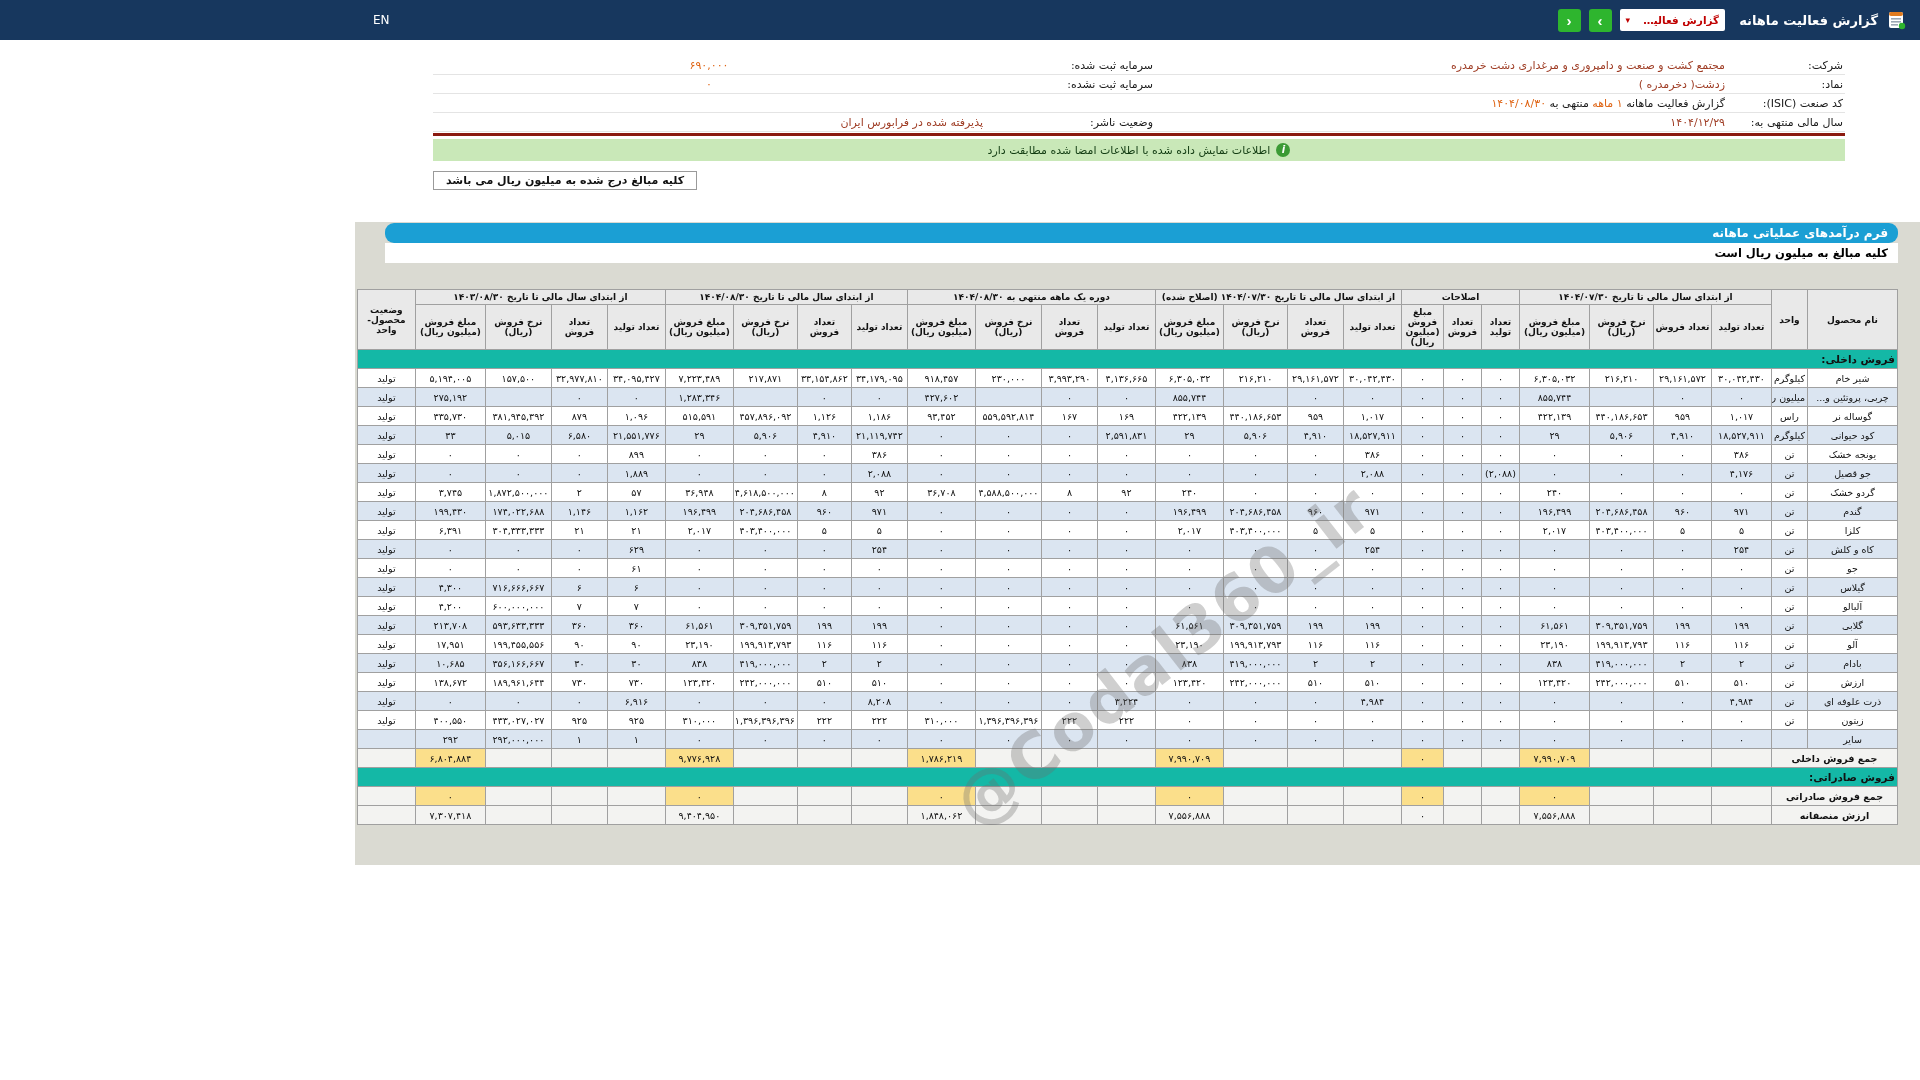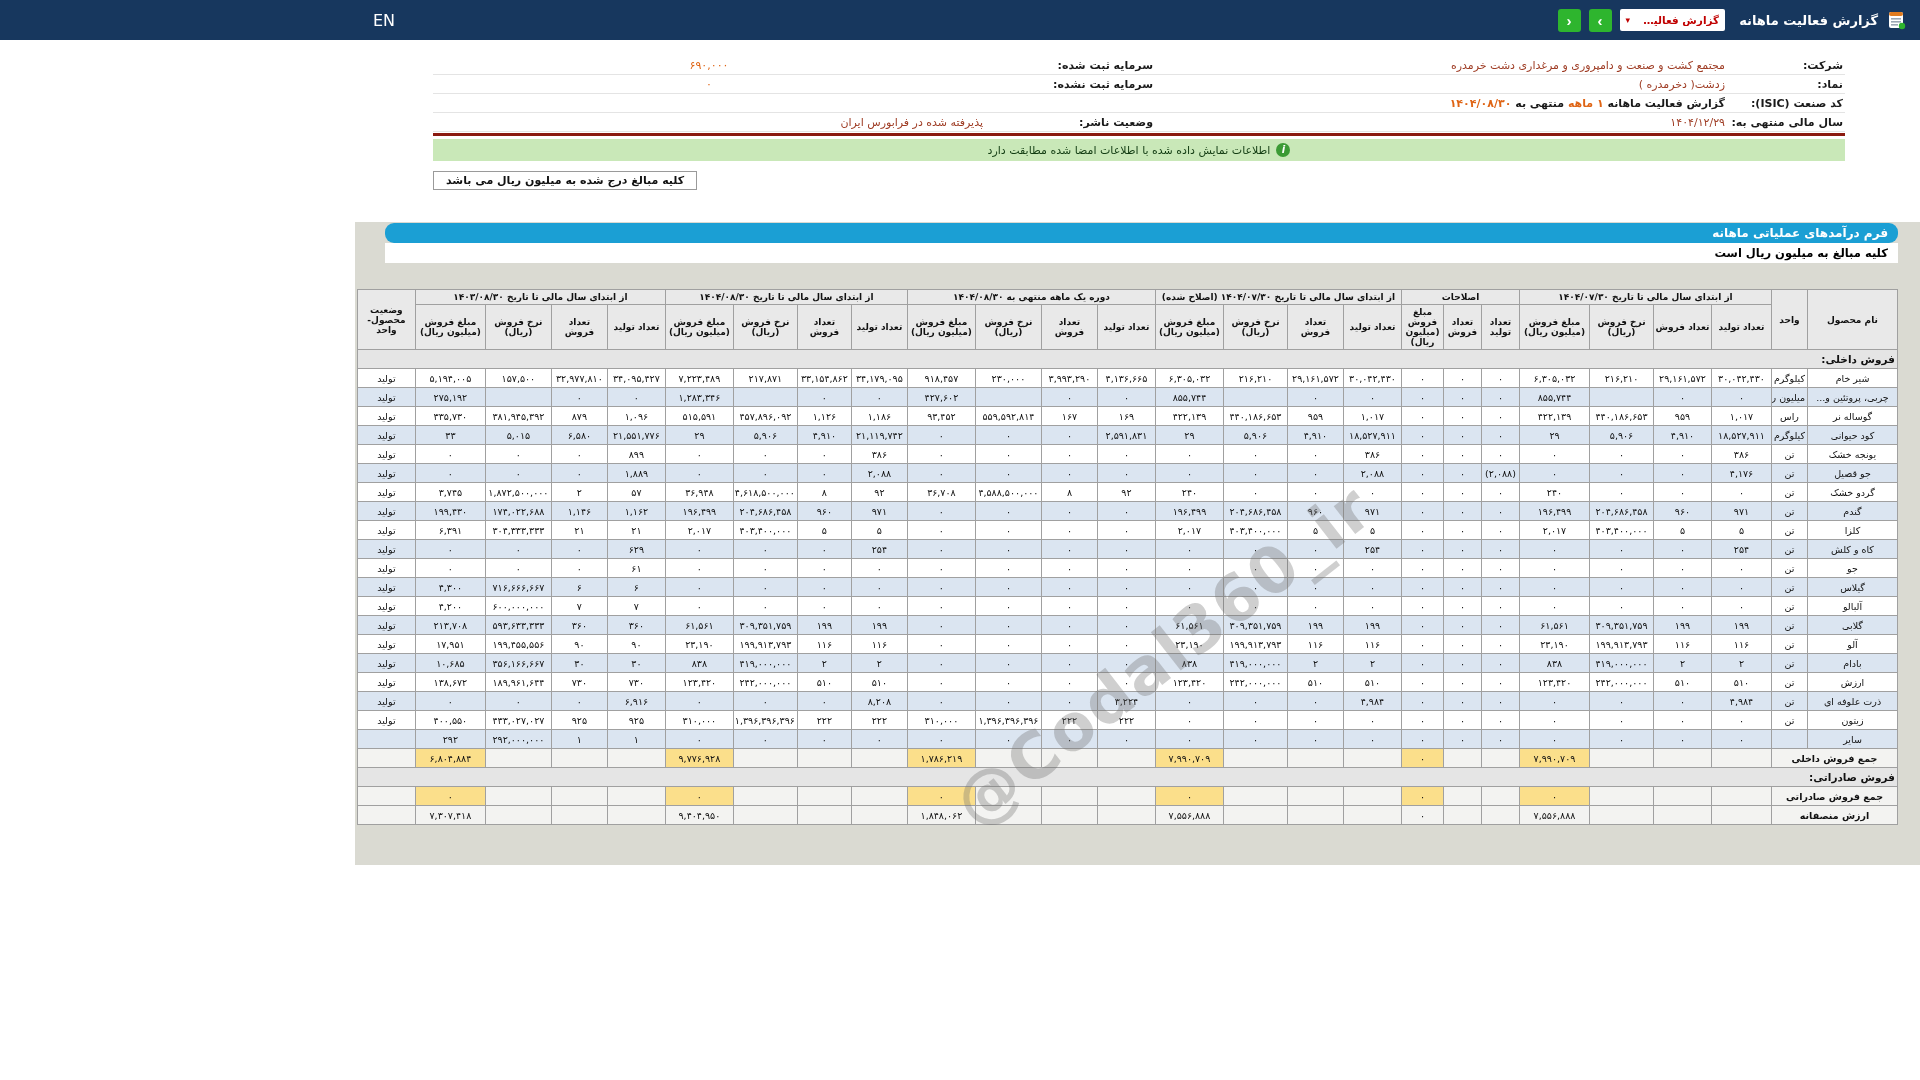--- a/index.html
+++ b/index.html
@@ -24,29 +24,29 @@
     color:#c00000; font-size:10.5px; font-weight:bold; max-width:84px;
     overflow:hidden; white-space:nowrap; text-overflow:ellipsis; display:inline-block;
   }
   .report-select .caret { color:#c00000; font-size:9px; }
   .nav-btn {
     width:23px; height:23px; background:#2eb52e; border:none; border-radius:3px;
     color:#ffffff; font-size:15px; font-weight:bold; line-height:21px; text-align:center;
     cursor:pointer; padding:0; flex:none;
   }
   .spacer { flex:1; }
-  .lang { color:#ffffff; font-size:16px; text-decoration:none; cursor:pointer; padding-left:4px; }
+  .lang { color:#ffffff; font-size:12px; text-decoration:none; cursor:pointer; padding-left:4px; }
 
   
   .info-wrap { width:1412px; margin:16px 75px 0 auto; }
   .info-row {
     display:grid; grid-template-columns:118px 572px 170px 1fr;
     border-bottom:1px solid #e4e4e4; min-height:19px; align-items:center;
   }
-  .ilabel { font-size:11px; font-weight:bold; color:#1a1a1a; padding:1px 2px; white-space:nowrap; }
+  .ilabel { font-size:11px; font-weight:normal; color:#1a1a1a; padding:1px 2px; white-space:nowrap; }
   .ivalue { font-size:11px; padding:1px 2px; white-space:nowrap; }
   .val-red    { color:#9e3b23; }
   .val-orange { color:#df6414;text-align:center; }
   .red-line { height:3px; background:#8b1a10; margin-top:1px; }
 
   .green-bar {
     margin-top:3px; height:22px; background:#c9e8b8;
     display:flex; align-items:center; justify-content:center; gap:6px;
   }
   .green-bar .txt { font-size:11px; color:#123c12; }
@@ -79,21 +79,21 @@
   }
   table.report { width:1515px; border-collapse:collapse; table-layout:fixed; background:#ffffff; }
   table.report th, table.report td {
     border:1px solid #a0a0a0; padding:1px 2px; text-align:center;
     font-size:9.5px; color:#111; overflow:hidden;
   }
   table.report thead th { background:#e9e9e9; font-weight:bold; font-size:9px; padding:2px 1px;margin-left:24px; }
   table.report td { height:19px; white-space:nowrap; background:#ffffff; }
   tr.zebra td { background:#dbe5f1; }
   td.name  { text-align:right; padding-right:4px; font-size:10px; }
-  tr.section-row td { background:#e5e5e5; text-align:right; font-weight:bold; font-size:10.5px; }
+  tr.section-row td { background:#14b8a6; text-align:right; font-weight:bold; font-size:10.5px; }
   tr.total-row td { background:#f3f3f1; }
   tr.total-row td.name { font-weight:bold; }
   td.yellow { background:#fbdf8b !important; }
   td.neg { color:#cc0000; }
 </style>
 </head>
 <body>
 
 <div class="page">
 

